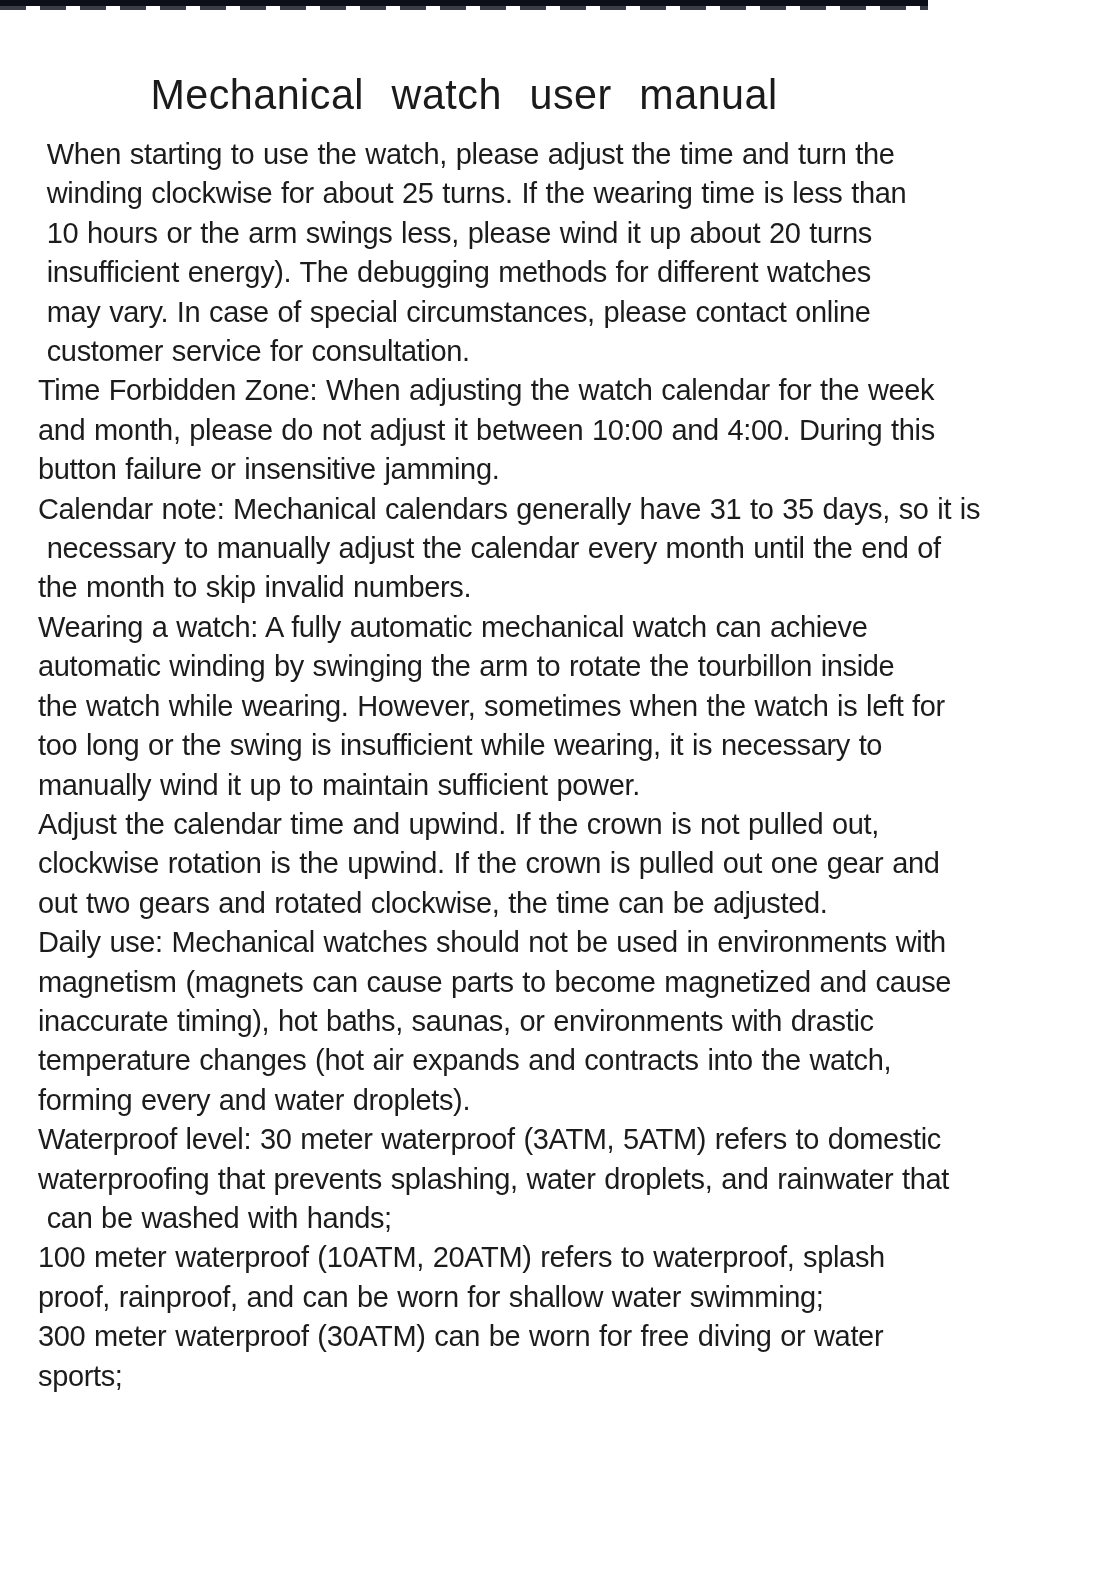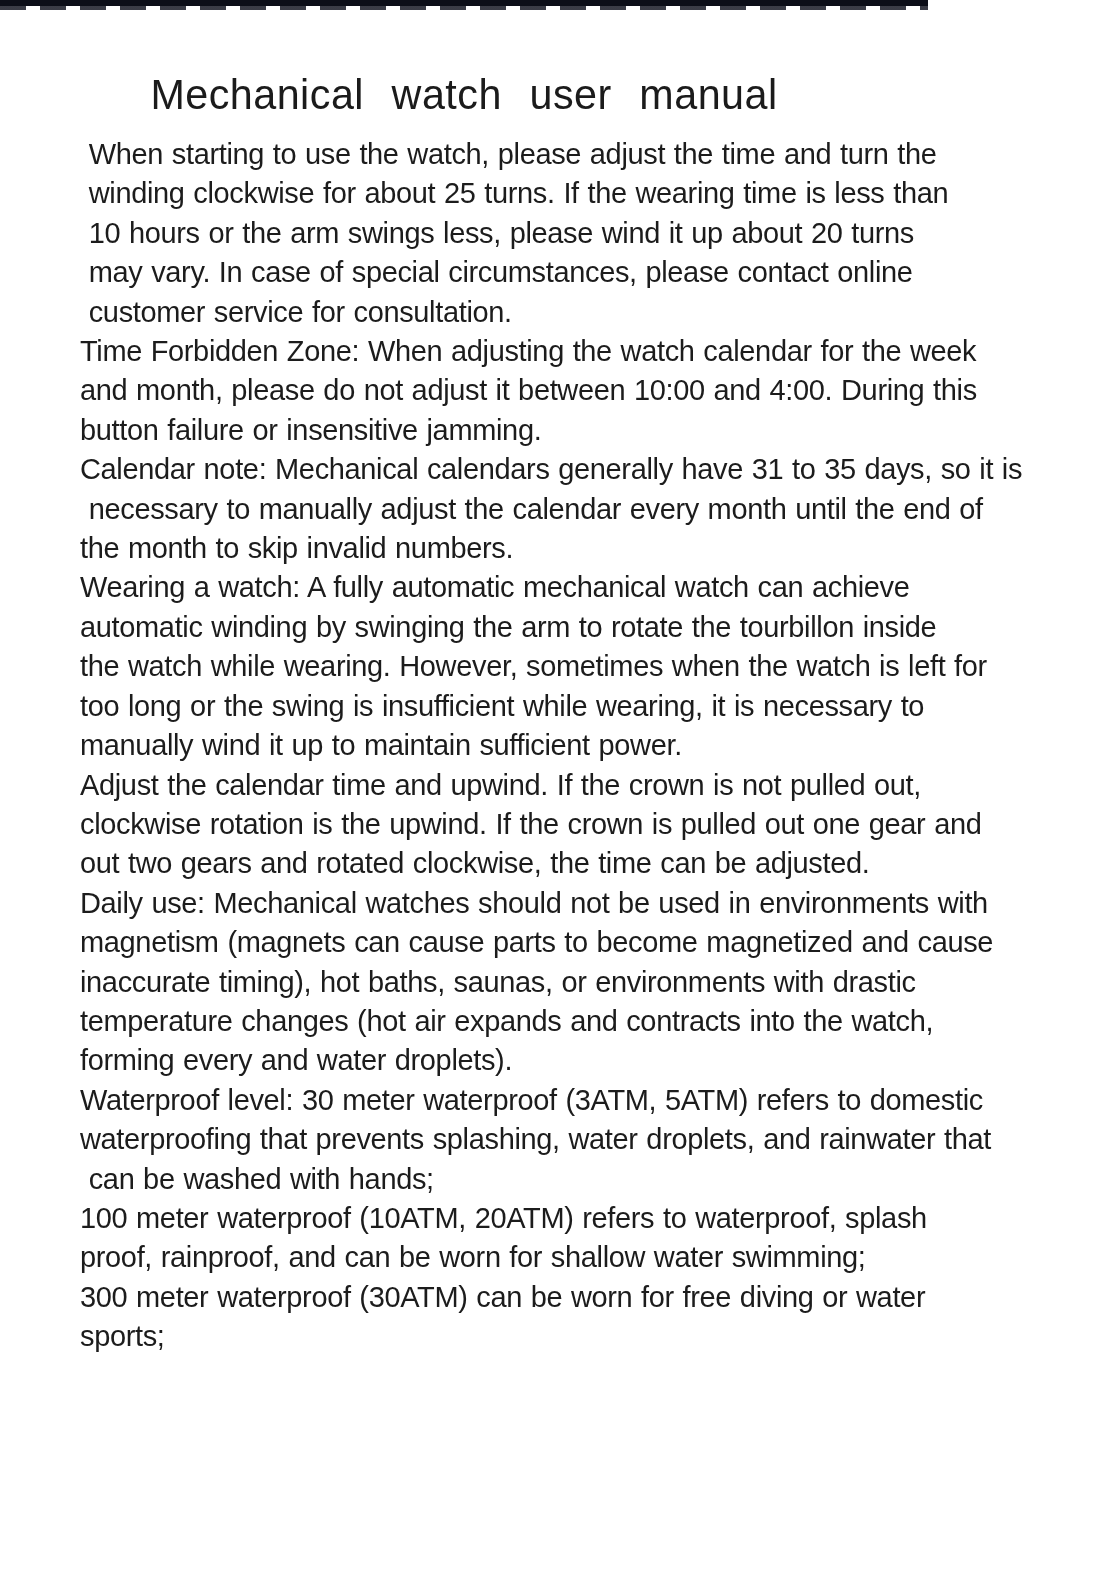--- a/index.html
+++ b/index.html
@@ -57,37 +57,37 @@
   .para {
     margin: 0;
   }
   .line {
     white-space: pre;
     font-size: 29px;
     line-height: 39.4px;
     letter-spacing: -0.35px;
     word-spacing: 1px;
     color: #1c1c1c;
-    margin-left: 42px;
   }
 </style>
 </head>
 <body>
 
 <div class="page">
   <div class="top-edge"></div>
   <div class="top-edge-dashes"></div>
 
   <h1 class="title">Mechanical watch user manual</h1>
 
   <div class="body-text" id="paragraphs">
       <div class="para">
         <div class="line"> When starting to use the watch, please adjust the time and turn the</div>
         <div class="line"> winding clockwise for about 25 turns. If the wearing time is less than</div>
         <div class="line"> 10 hours or the arm swings less, please wind it up about 20 turns</div>
+        <div class="line"> insufficient energy). The debugging methods for different watches</div>
         <div class="line"> may vary. In case of special circumstances, please contact online</div>
         <div class="line"> customer service for consultation.</div>
       </div>
       <div class="para">
         <div class="line">Time Forbidden Zone: When adjusting the watch calendar for the week</div>
         <div class="line">and month, please do not adjust it between 10:00 and 4:00. During this</div>
         <div class="line">button failure or insensitive jamming.</div>
       </div>
       <div class="para">
         <div class="line">Calendar note: Mechanical calendars generally have 31 to 35 days, so it is</div>

